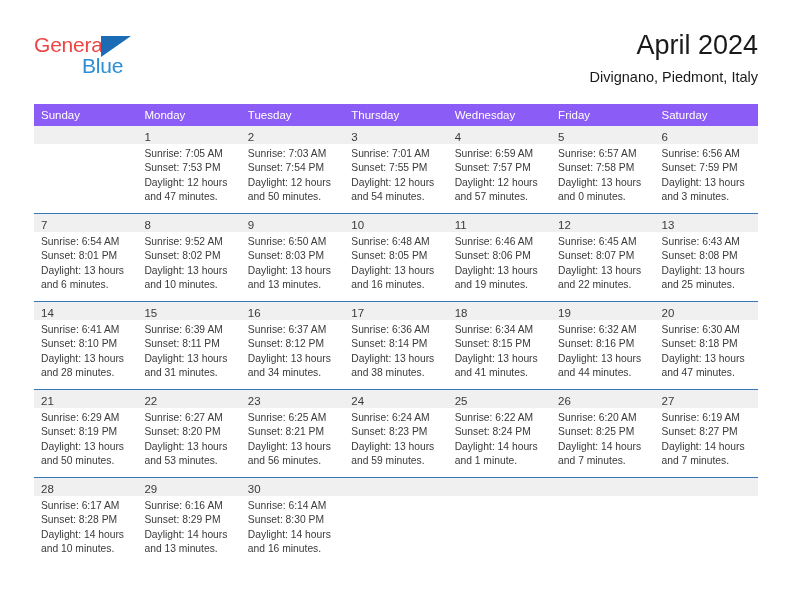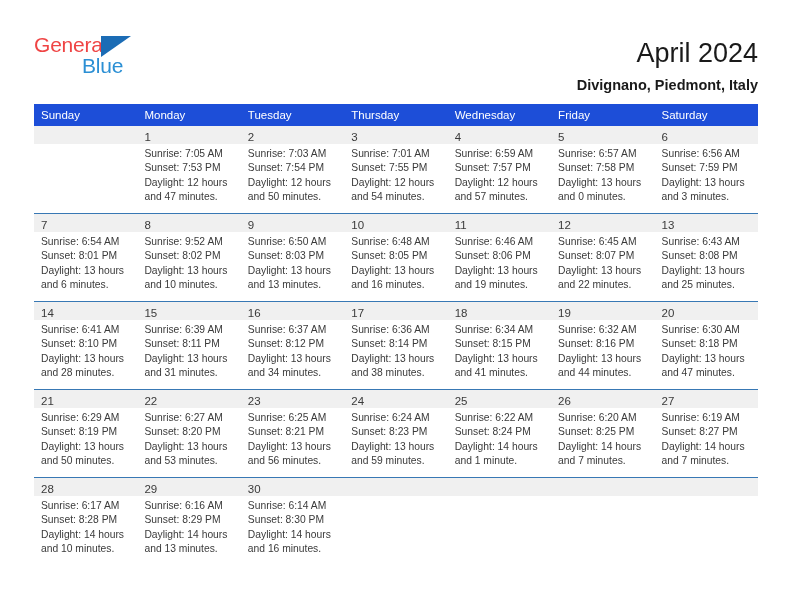--- a/index.html
+++ b/index.html
@@ -64,54 +64,54 @@
     font-size: 21px;
     font-weight: 400;
     letter-spacing: -0.2px;
     color: #2b8fd4;
     line-height: 24px;
   }
 
   .title-block {
     position: absolute;
     right: 0;
-    top: 8px;
+    top: 0;
     text-align: right;
   }
   .cal-title {
     font-size: 27px;
     font-weight: 400;
     color: #1a1a1a;
     line-height: 34px;
     white-space: nowrap;
   }
   .cal-subtitle {
     font-size: 14.5px;
-    font-weight: 700;
+    font-weight: 400;
     color: #1a1a1a;
     line-height: 20px;
     margin-top: 5px;
     white-space: nowrap;
   }
 
   
   .calendar {
     position: absolute;
     left: 34px;
     top: 104px;
     width: 724px;
   }
 
   .cal-row {
     display: flex;
     width: 100%;
   }
 
   .cal-head {
-    background: #1d4ed8;
+    background: #8b5cf6;
   }
   .cal-head .cell {
     color: #ffffff;
     font-size: 11.5px;
     line-height: 19px;
     padding: 2px 0 3px 7px;
     box-sizing: border-box;
     height: 22px;
     overflow: hidden;
     white-space: nowrap;

